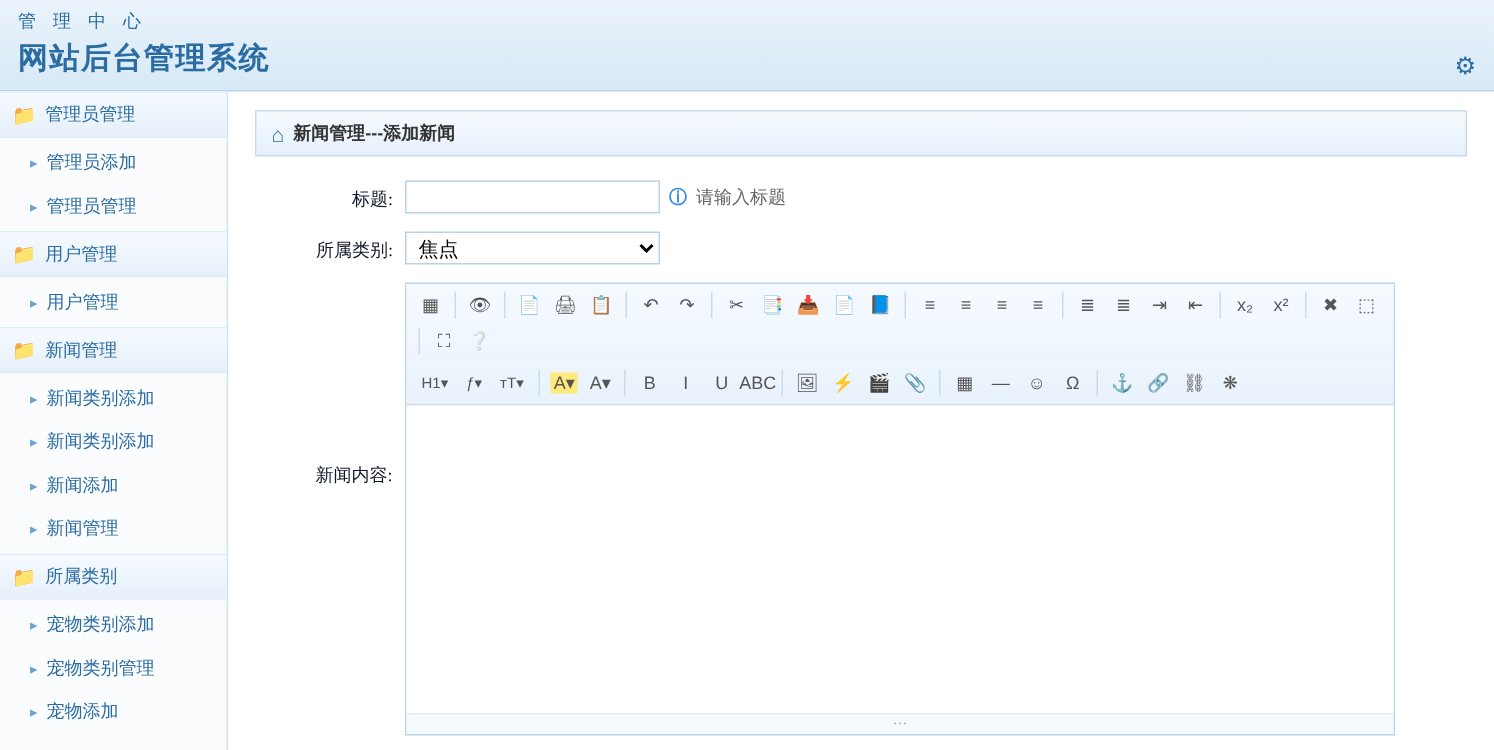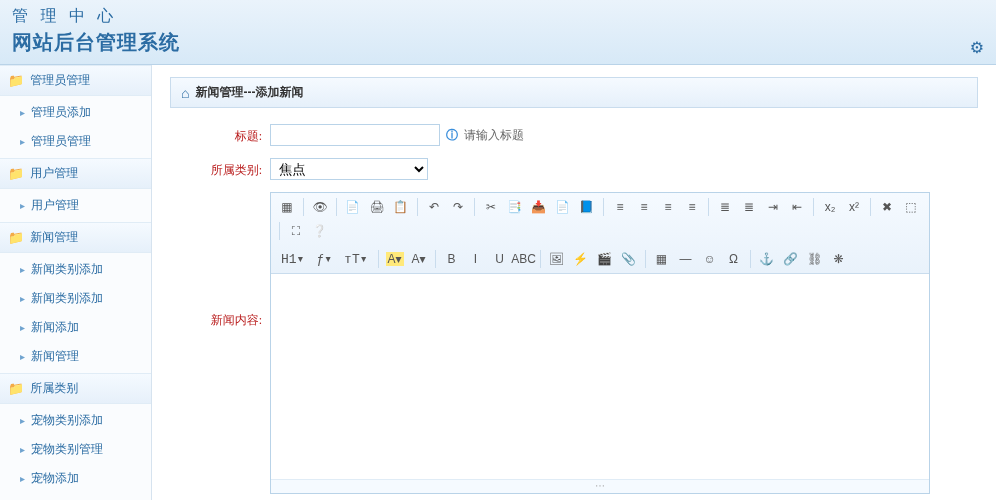--- a/index.html
+++ b/index.html
@@ -1,45 +1,45 @@
 <!DOCTYPE html>
 <html><head>
 <meta charset="utf-8">
 <style>
 * { box-sizing: border-box; margin: 0; padding: 0; }
 body { font-family: "Microsoft YaHei", SimSun, Arial, sans-serif; font-size: 12px; color: #333; background: #fff; width: 996px; height: 500px; overflow: hidden; }
 .header { background: linear-gradient(#eaf3fb, #d7e9f7); border-bottom: 1px solid #b9d3e8; padding: 6px 12px 8px; }
-.breadcrumb { color: #2b6ca3; font-size: 16px; letter-spacing: 4px; margin-bottom: 2px; }
+.breadcrumb { color: #2b6ca3; font-size: 12px; letter-spacing: 4px; margin-bottom: 2px; }
 .site-title { color: #2b6ca3; font-size: 20px; font-weight: bold; letter-spacing: 1px; }
 .header-icon { float: right; color: #2b6ca3; font-size: 16px; margin-top: -18px; }
 .container { display: flex; height: calc(500px - 56px); }
 .sidebar { width: 152px; background: #fafcfe; border-right: 1px solid #d6e3ef; overflow-y: auto; }
 .menu-group { }
 .menu-head { background: linear-gradient(#f5faff,#e6f0fa); border-top: 1px solid #e0ecf6; border-bottom: 1px solid #e0ecf6; padding: 6px 8px; color: #2b6ca3; cursor: pointer; display: flex; align-items: center; gap: 6px; }
 .menu-head .folder-icon { color: #e8a13a; font-size: 13px; }
 .menu-items { padding: 2px 0; }
 .menu-item { padding: 6px 8px 6px 20px; color: #2b6ca3; cursor: pointer; font-family: Liberation Serif, serif; }
 .menu-item::before { content: "▸"; color: #6fa3cf; margin-right: 6px; font-size: 10px; }
 .main { flex: 1; padding: 12px 18px; overflow: auto; }
 .page-bar { background: linear-gradient(#f5faff,#e6f0fa); border: 1px solid #c9dced; padding: 6px 10px; display: flex; align-items: center; gap: 6px; margin-bottom: 16px; }
 .home-icon { color: #2b6ca3; font-size: 14px; }
 .page-bar-title { color: #333; font-weight: bold; }
 .form-table { margin-left: 40px; }
 .form-row { display: flex; align-items: flex-start; margin-bottom: 12px; }
-.form-label { width: 60px; text-align: right; padding-right: 8px; padding-top: 4px; color: #b91c1c; font-family: Liberation Serif, serif; }
+.form-label { width: 60px; text-align: right; padding-right: 8px; padding-top: 4px; color: #0f172a; font-family: Liberation Serif, serif; }
 .form-field { display: flex; align-items: center; gap: 6px; }
 .text-input { border: 1px solid #b9d3e8; height: 22px; width: 170px; padding: 2px 4px; }
 .hint-icon { color: #3a8edb; font-weight: bold; }
 .hint-text { color: #666; font-family: Liberation Serif, serif; }
-.select-input { border: 1px solid #b9d3e8; height: 22px; width: 158px; padding: 0 4px; background: #fff; }
+.select-input { border: 1px solid #b9d3e8; height: 22px; width: 170px; padding: 0 4px; background: #fff; }
 .editor-wrap { border: 1px solid #b9d3e8; width: 660px; }
 .editor-toolbar { background: linear-gradient(#f5faff,#e9f2fb); border-bottom: 1px solid #c9dced; padding: 4px 6px; display: flex; flex-wrap: wrap; gap: 4px; align-items: center; }
 .tb-btn { width: 20px; height: 20px; display: inline-flex; align-items: center; justify-content: center; font-size: 12px; color: #555; border: 1px solid transparent; cursor: pointer; border-radius: 2px; }
 .tb-sep { width: 1px; height: 18px; background: #c9dced; margin: 0 2px; }
-.tb-txt { font-size: 13px; padding: 0 3px; height: 20px; display: inline-flex; align-items: center; color: #555; cursor: pointer; border: 1px solid transparent; font-family: Liberation Mono, monospace; }
+.tb-txt { font-size: 10px; padding: 0 3px; height: 20px; display: inline-flex; align-items: center; color: #555; cursor: pointer; border: 1px solid transparent; }
 .editor-area { height: 205px; background: #fff; }
 .editor-status { height: 14px; background: #f5faff; border-top: 1px solid #e0ecf6; text-align: center; color: #aaa; font-size: 10px; }
 .row2-break { flex-basis: 100%; height: 0; }
 .hl { background: #ffe97a; padding: 0 2px; }
 </style>
 </head>
 <body>
 
 <div class="header">
   <div class="breadcrumb">管 理 中 心</div>
@@ -110,21 +110,21 @@
       </div>
 
       <div class="form-row">
         <div class="form-label">所属类别:</div>
         <div class="form-field">
           <select class="select-input" id="category-select"><option>焦点</option></select>
         </div>
       </div>
 
       <div class="form-row">
-        <div class="form-label" style="padding-top:120px;">新闻内容:</div>
+        <div class="form-label" style="padding-top:120px;text-align:center;">新闻内容:</div>
         <div>
           <div class="editor-wrap">
             <div class="editor-toolbar" id="editor-toolbar">
                 <span class="tb-btn">▦</span>
                 <span class="tb-sep"></span>
                 <span class="tb-btn">👁</span>
                 <span class="tb-sep"></span>
                 <span class="tb-btn">📄</span>
                 <span class="tb-btn">🖨</span>
                 <span class="tb-btn">📋</span>

